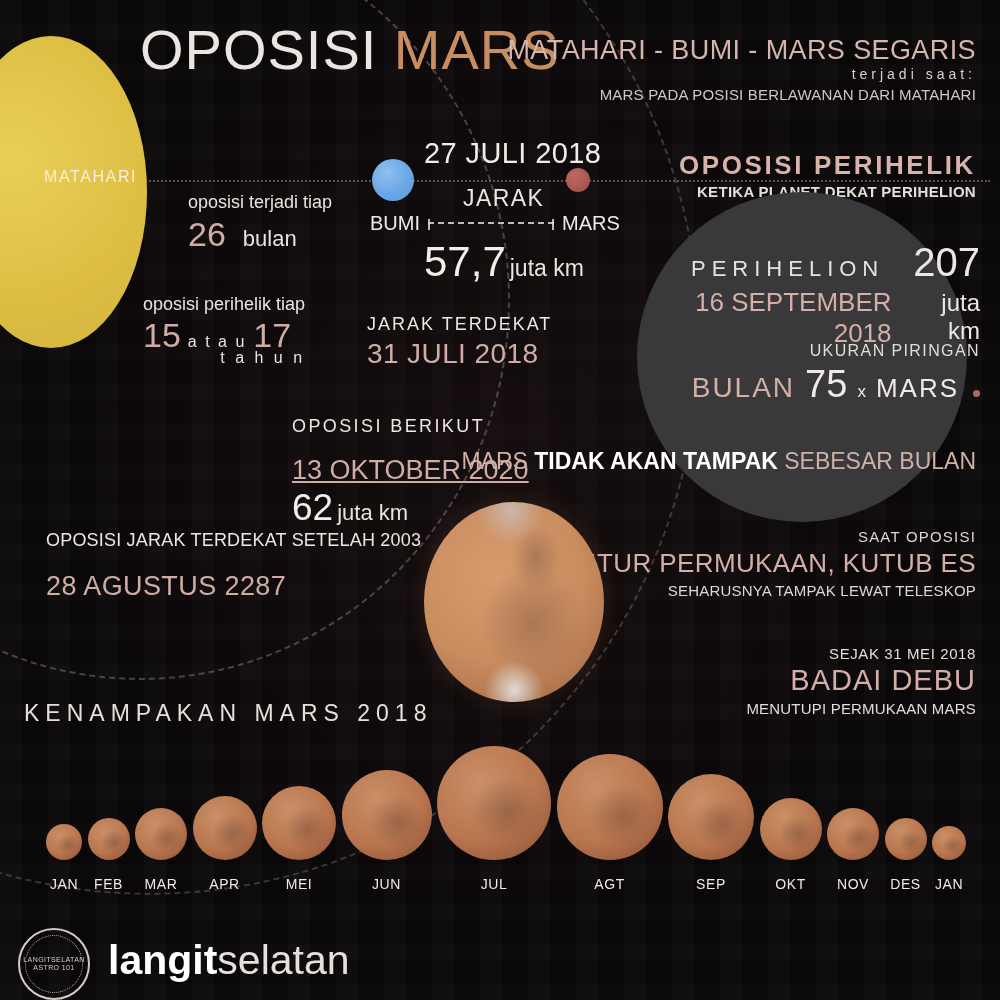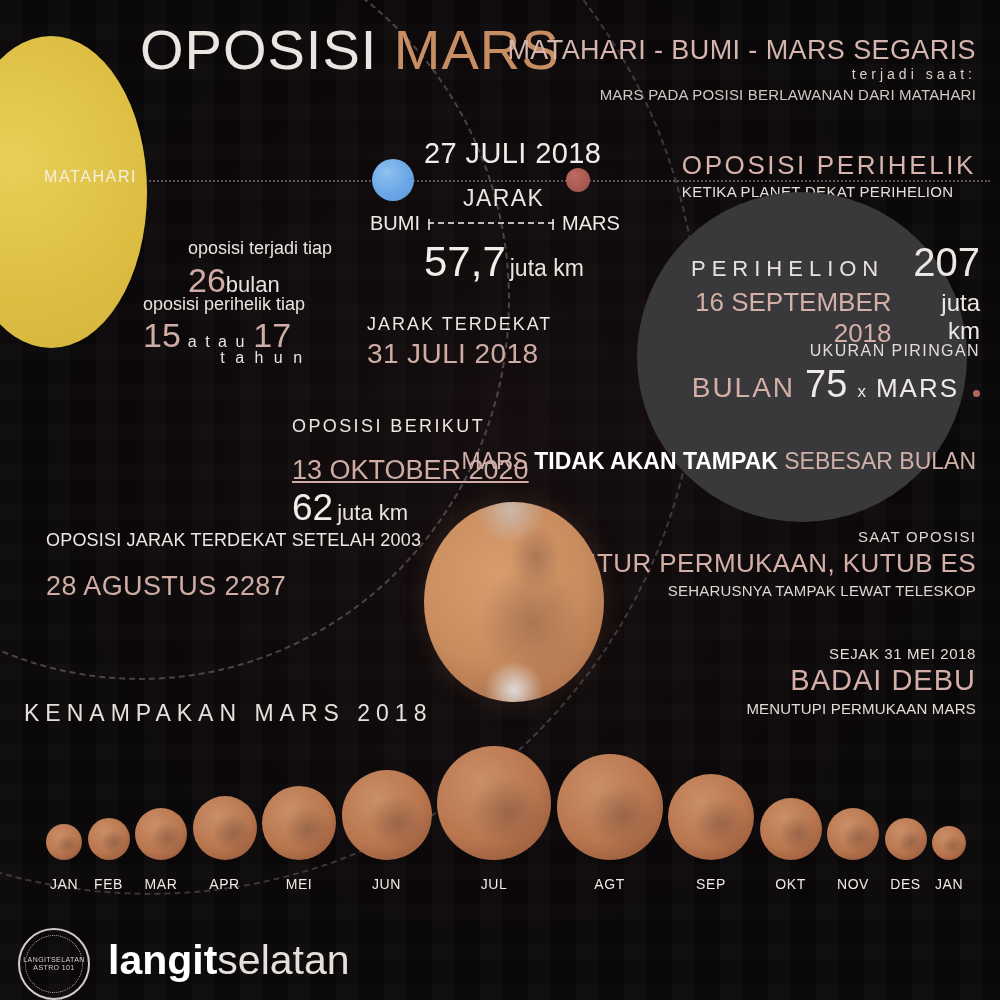--- a/index.html
+++ b/index.html
@@ -64,21 +64,21 @@
   }
   #title .t1{ color:#e9e5e1; font-weight:200; }
   #title .t2{ color:#c78e62; font-weight:200; }
 
   
   #header-right{ position:absolute; right:24px; top:30px; text-align:right; }
   #hdr-eyebrow{ font-size:14px; letter-spacing:4px; color:#d8d2cc; }
   #hdr-main{ font-size:27px; color:#d5b6ae; margin-top:5px; letter-spacing:.4px; white-space:nowrap;}
   #hdr-sub{ font-size:15px; color:#cfc8c2; margin-top:4px; letter-spacing:.2px; white-space:nowrap;}
 
-  #perihelik-head{ position:absolute; right:24px; top:150px; text-align:left; }
+  #perihelik-head{ position:absolute; right:24px; top:150px; text-align:right;font-weight:bold; }
   #perihelik-title{ font-size:26px; color:#d6b3ab; letter-spacing:2.6px; }
   #perihelik-sub{ font-size:15px; color:#e4ded8; margin-top:2px; letter-spacing:.3px; }
 
   
   #moon-disk{
     position:absolute; left:637px; top:192px; width:330px; height:330px;
     border-radius:50%; background:#39383a;
   }
 
   #perihelion-block{ position:absolute; left:660px; top:240px; width:320px; text-align:right;}
@@ -121,23 +121,23 @@
   #mars-label{ position:absolute; left:562px; top:212px; font-size:20px; color:#efeae5;}
   #jarak-arrow{ position:absolute; left:428px; top:222px; width:126px; height:0;
      border-top:2px dashed rgba(225,218,212,.85);}
   #jarak-arrow:before, #jarak-arrow:after{
      content:""; position:absolute; top:-5px; width:2px; height:11px; background:rgba(225,218,212,.85);}
   #jarak-arrow:before{ left:0; } #jarak-arrow:after{ right:0; }
   #jarak-value{ position:absolute; left:424px; top:238px; display:flex; align-items:baseline; gap:4px;}
   #jarak-num{ font-size:42px; color:#f2eee9;}
   #jarak-unit{ font-size:23px; color:#e9e3dd;}
 
-  #tiap-block{ position:absolute; left:188px; top:192px;margin-top:46px; }
+  #tiap-block{ position:absolute; left:188px; top:192px; }
   #tiap-cap{ font-size:18px; color:#e9e3dd;}
-  #tiap-row{ display:flex; align-items:baseline; gap:0; margin-top:2px;}
+  #tiap-row{ display:flex; align-items:baseline; gap:17px; margin-top:2px;}
   #tiap-num{ font-size:34px; color:#cfada5;}
   #tiap-unit{ font-size:22px; color:#e9e3dd;}
 
   #perihelik-tiap{ position:absolute; left:143px; top:294px;}
   #pt-cap{ font-size:18px; color:#e9e3dd;}
   #pt-row{ display:flex; align-items:baseline; gap:7px; margin-top:1px;}
   #pt-n1,#pt-n2{ font-size:34px; color:#cfada5;}
   #pt-atau{ font-size:16px; color:#e9e3dd; letter-spacing:2px;}
   #pt-tahun{ font-size:16px; color:#e9e3dd; letter-spacing:3px; text-align:right; margin-top:-6px;}
 

